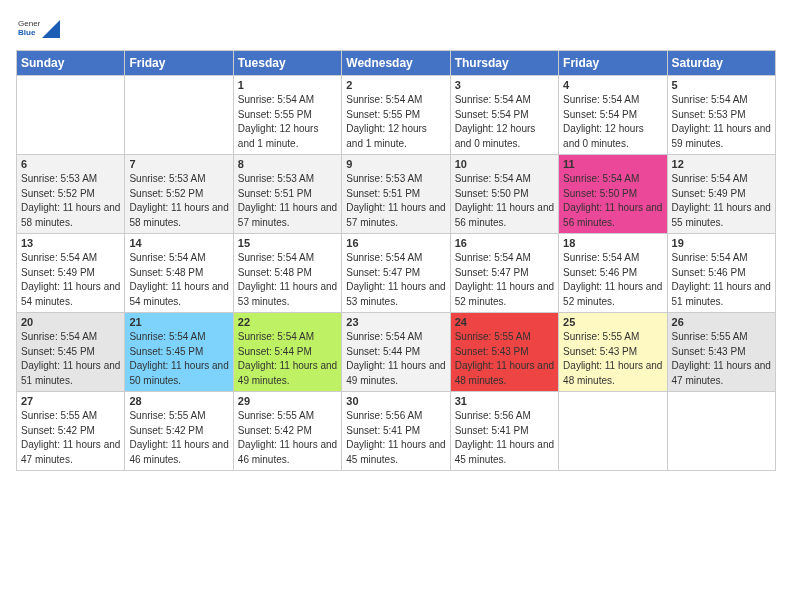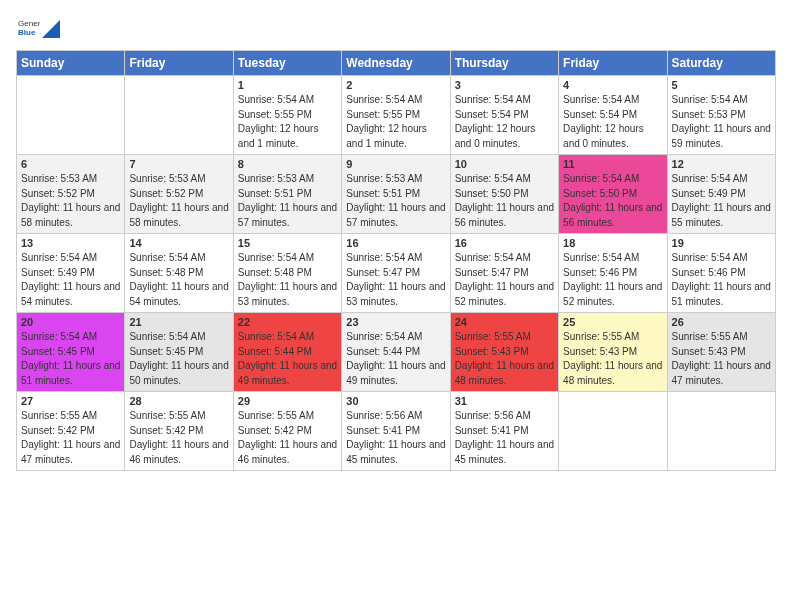--- a/index.html
+++ b/index.html
@@ -192,29 +192,29 @@
         <td>
           <span class="day-num">18</span>
           <div class="day-info">Sunrise: 5:54 AM<br>Sunset: 5:46 PM<br>Daylight: 11 hours and 52 minutes.</div>
         </td>
         <td>
           <span class="day-num">19</span>
           <div class="day-info">Sunrise: 5:54 AM<br>Sunset: 5:46 PM<br>Daylight: 11 hours and 51 minutes.</div>
         </td>
       </tr>
       <tr>
-        <td style="background: #d946ef;">
+        <td style="background: #e5e5e5;">
           <span class="day-num">20</span>
           <div class="day-info">Sunrise: 5:54 AM<br>Sunset: 5:45 PM<br>Daylight: 11 hours and 51 minutes.</div>
         </td>
-        <td style="background: #e5e5e5;">
+        <td style="background: #7dd3fc;">
           <span class="day-num">21</span>
           <div class="day-info">Sunrise: 5:54 AM<br>Sunset: 5:45 PM<br>Daylight: 11 hours and 50 minutes.</div>
         </td>
-        <td style="background: #ef4444; margin-left: 20px;">
+        <td style="background: #bef264; margin-left: 20px;">
           <span class="day-num">22</span>
           <div class="day-info">Sunrise: 5:54 AM<br>Sunset: 5:44 PM<br>Daylight: 11 hours and 49 minutes.</div>
         </td>
         <td style="background: rgb(242, 242, 242);">
           <span class="day-num">23</span>
           <div class="day-info">Sunrise: 5:54 AM<br>Sunset: 5:44 PM<br>Daylight: 11 hours and 49 minutes.</div>
         </td>
         <td style="background: #ef4444;">
           <span class="day-num">24</span>
           <div class="day-info">Sunrise: 5:55 AM<br>Sunset: 5:43 PM<br>Daylight: 11 hours and 48 minutes.</div>

